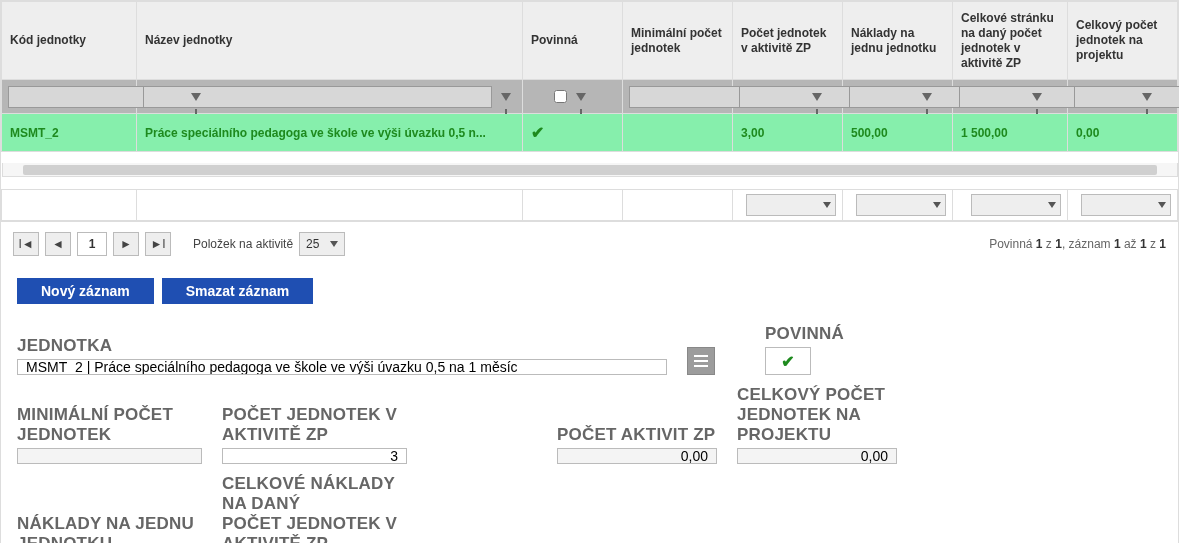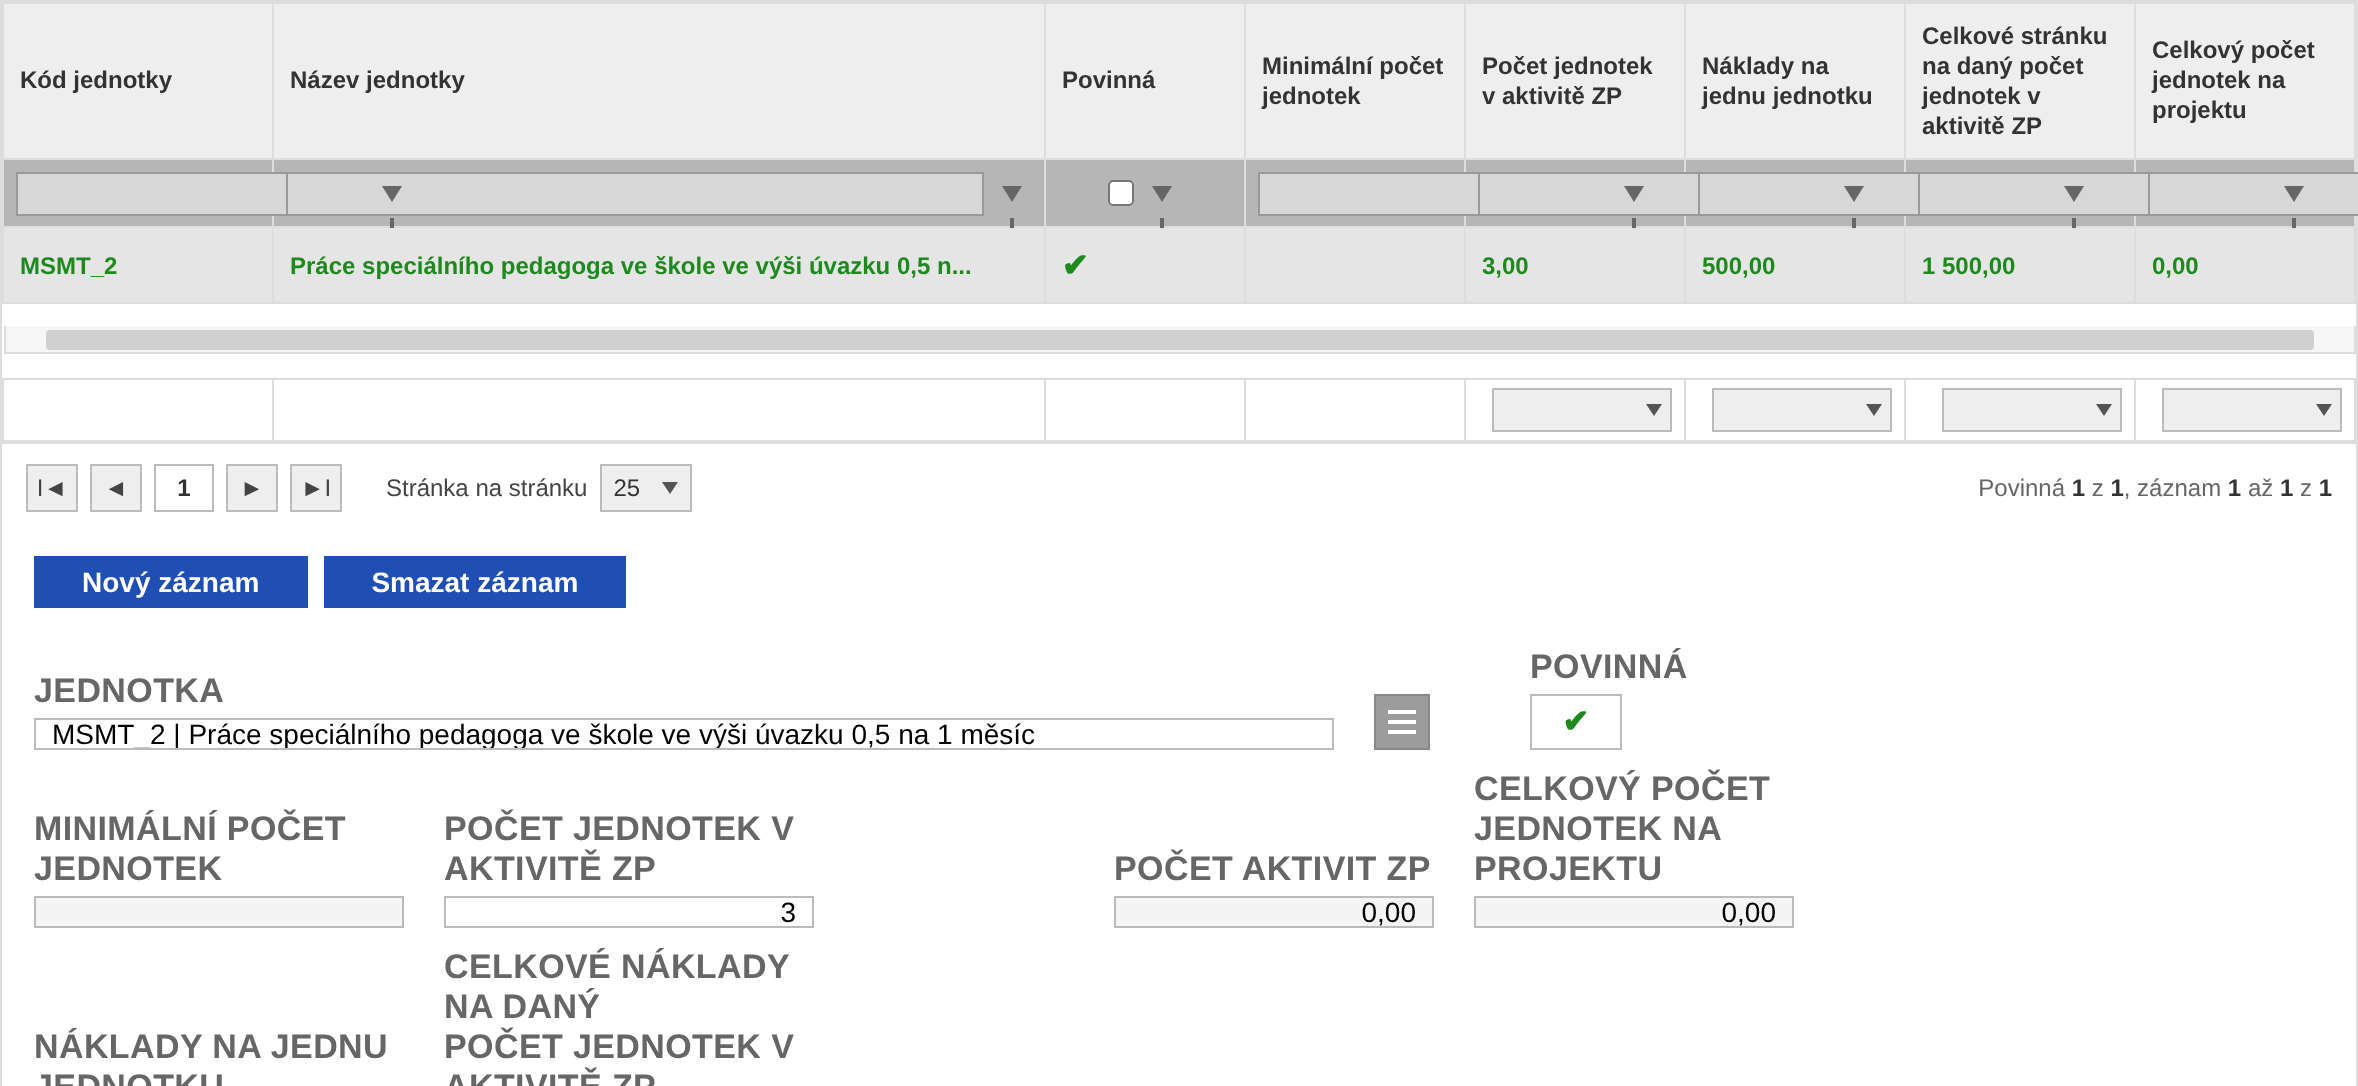--- a/index.html
+++ b/index.html
@@ -11,21 +11,21 @@
   .grid th, .grid td { border: 1px solid #ddd; padding: 6px 8px; font-size: 12px; text-align: left; vertical-align: middle; height: 38px; }
   .grid thead th { background: #eee; font-weight: bold; color: #333; }
   .grid thead.multi th { height: 78px; line-height: 1.25; }
   .filter-row td { background: #b6b6b6; padding: 4px 6px; height: 34px; }
   .filter-cell { display:flex; align-items:center; gap:4px; }
   .filter-input { flex:1; height: 22px; border:1px solid #999; background:#d7d7d7; }
   .filter-btn { width:20px; height:22px; display:flex; align-items:center; justify-content:center; color:#555; }
   .funnel { width:0; height:0; border-left:5px solid transparent; border-right:5px solid transparent; border-top:8px solid #666; position:relative; }
   .funnel::after { content:""; display:block; width:2px; height:5px; background:#666; position:absolute; left:-1px; top:8px; }
 
-  .data-row td { color: #1e8a1e; font-weight: bold; background:#e5e5e5; }
+  .data-row td { color: #1e8a1e; font-weight: bold; background:#86efac; }
   .num { text-align: right; }
   .center { text-align: center; }
   .check { color:#1e8a1e; font-weight:bold; font-size:16px; }
 
   .scroll-strip { height: 14px; background:#f6f6f6; border:1px solid #ddd; border-top:none; position:relative; margin:0 0 2px 0; }
   .scroll-thumb { position:absolute; left:20px; right:20px; top:2px; height:10px; background:#d0d0d0; border-radius:2px; }
 
   .footer-row td { background:#fff; padding:4px 6px; height:30px; }
   .dd { display:flex; justify-content:flex-end; }
   .dd-box { width:90px; height:22px; background:#eee; border:1px solid #bbb; display:flex; align-items:center; justify-content:flex-end; padding-right:4px; }
@@ -199,21 +199,21 @@
     </tr>
   </tbody>
 </table>
 
 <div class="pager-bar">
   <div class="pager-btn">I◄</div>
   <div class="pager-btn">◄</div>
   <div class="pager-num">1</div>
   <div class="pager-btn">►</div>
   <div class="pager-btn">►I</div>
-  <span class="pager-label">Stránka na stránku</span>
+  <span class="pager-label">Položek na aktivitě</span>
   <div class="pager-select">
     <span>25</span>
     <div class="dd-caret"></div>
   </div>
   <span class="pager-info">
     <span>Povinná </span><b>1</b><span> z </span><b>1</b><span>, záznam </span><b>1</b><span> až </span><b>1</b><span> z </span><b>1</b>
   </span>
 </div>
 
 <div class="actions">

